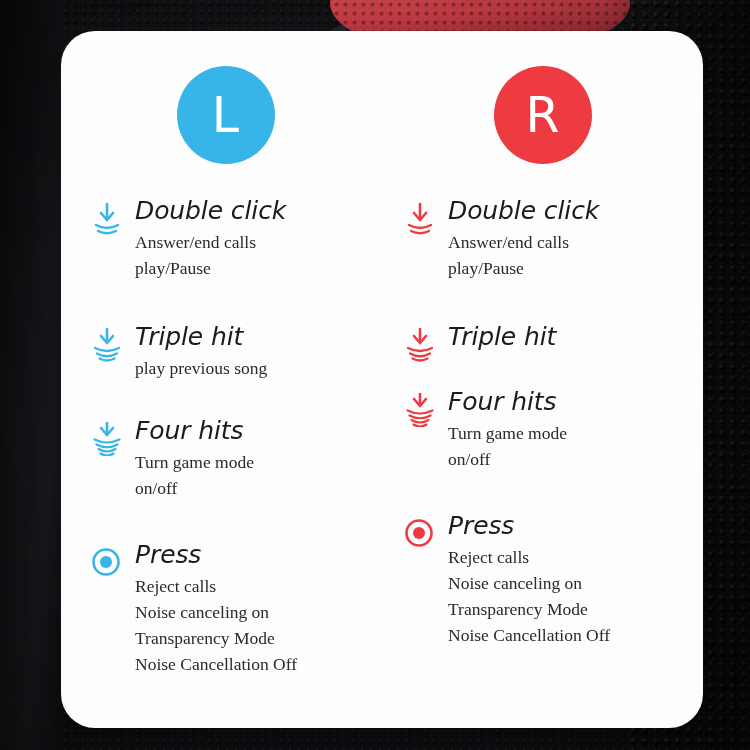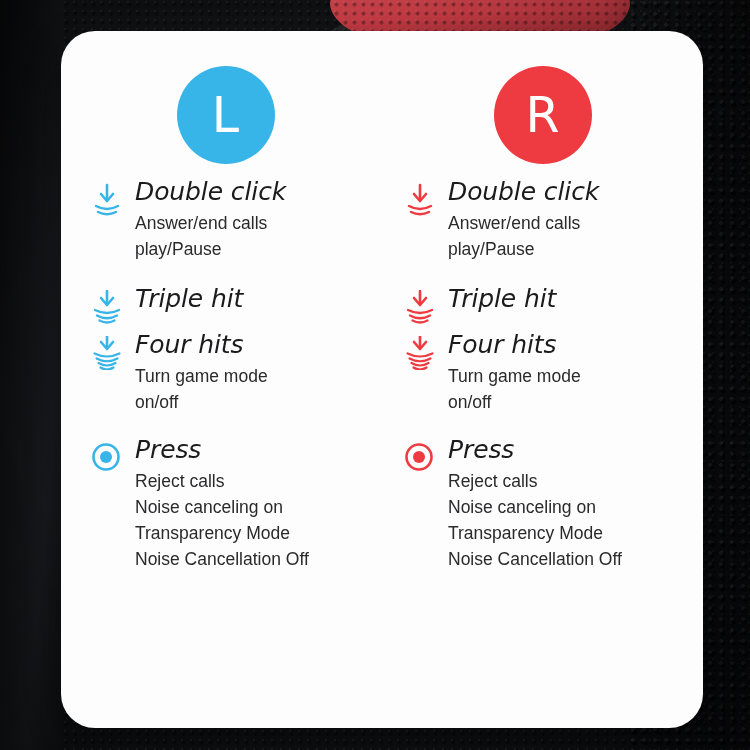--- a/index.html
+++ b/index.html
@@ -125,41 +125,42 @@
     letter-spacing: 1px;
     font-family: "DejaVu Sans", sans-serif;
   }
   .badge.l { background: #37b5e8; }
   .badge.r { background: #ee3b41; }
 
   
   .entry {
     position: relative;
     padding-left: 49px;
+    margin-top: 19px;
   }
 
   .entry-icon {
     position: absolute;
     left: 4px;
     top: 6px;
     width: 36px;
     height: 34px;
   }
 
   .entry-title {
     font-family: "DejaVu Sans", sans-serif;
     font-size: 25px;
     font-style: italic;
     font-weight: 400;
     color: #1b1b1d;
     line-height: 30px;
     letter-spacing: -0.1px;
   }
   .entry-desc {
-    font-family: Liberation Sans, sans-serif;
+    font-family: Liberation Serif, serif;
     font-size: 17.5px;
     color: #2a2a2c;
     line-height: 26px;
     margin-top: 3px;
     white-space: pre-line;
   }
 
   .sp-1 { height: 22px; }
   .sp-2 { height: 16px; }
   .sp-3 { height: 20px; }
@@ -210,20 +211,21 @@
           <span class="entry-icon">
             <svg class="icon" viewBox="0 0 36 34" width="36" height="34" aria-hidden="true">
               <path d="M17 1 L17 12" stroke="#37b5e8" stroke-width="2.6" stroke-linecap="round" fill="none"></path>
               <path d="M11 8 L17 15 L23 8" stroke="#37b5e8" stroke-width="2.6" stroke-linecap="round" stroke-linejoin="round" fill="none"></path>
               <path d="M5 20 Q17 26 29 20" stroke="#37b5e8" stroke-width="2.3" stroke-linecap="round" fill="none"></path>
               <path d="M7 25.5 Q17 31 27 25.5" stroke="#37b5e8" stroke-width="2.3" stroke-linecap="round" fill="none"></path>
               <path d="M9.5 30.5 Q17 34.5 24.5 30.5" stroke="#37b5e8" stroke-width="2.3" stroke-linecap="round" fill="none"></path>
             </svg>
           </span>
           <div class="entry-title">Triple hit</div>
+          <div class="entry-desc">play previous song</div>
         </div>
 
         <div class="sp-2"></div>
 
         <div class="entry">
           <span class="entry-icon">
             <svg class="icon" viewBox="0 0 36 34" width="36" height="34" aria-hidden="true">
               <path d="M17 0 L17 10" stroke="#37b5e8" stroke-width="2.6" stroke-linecap="round" fill="none"></path>
               <path d="M11 6 L17 13 L23 6" stroke="#37b5e8" stroke-width="2.6" stroke-linecap="round" stroke-linejoin="round" fill="none"></path>
               <path d="M4.5 17.5 Q17 23.5 29.5 17.5" stroke="#37b5e8" stroke-width="2.2" stroke-linecap="round" fill="none"></path>

